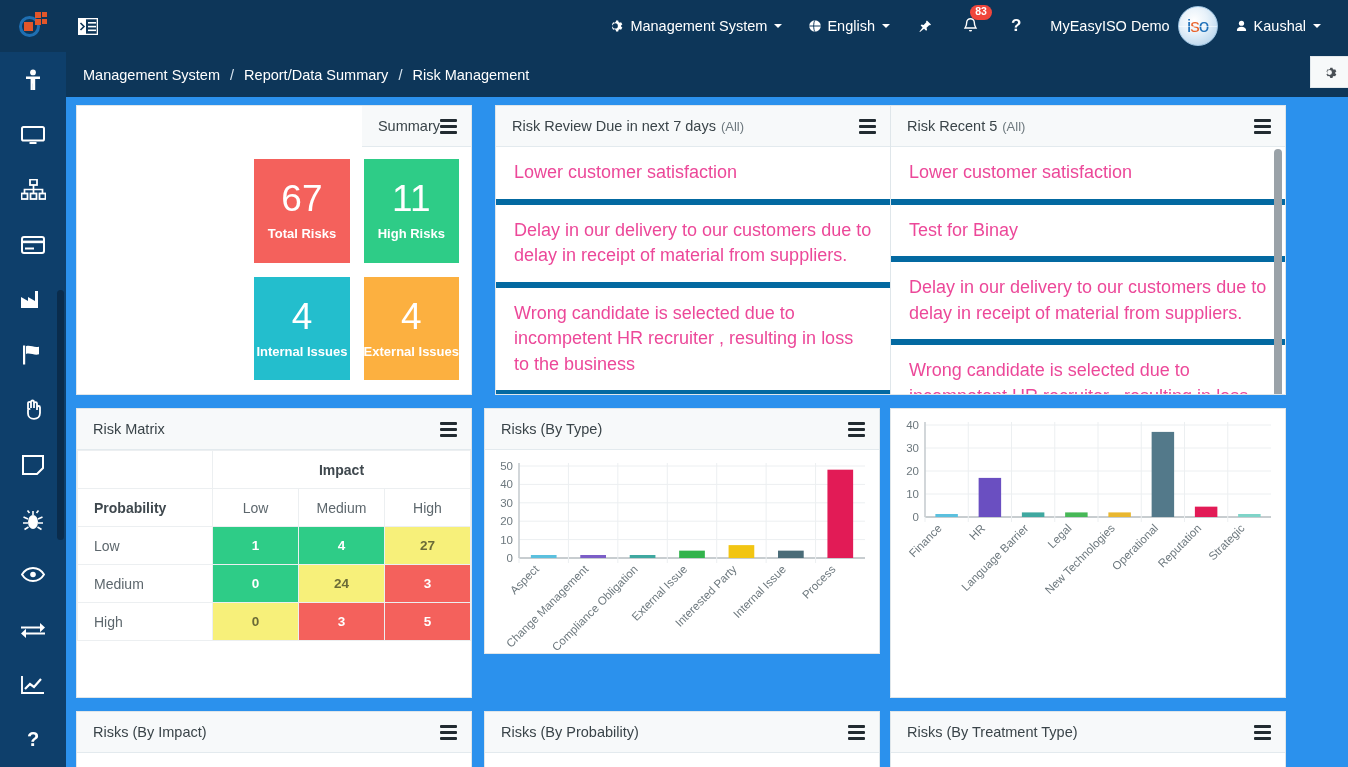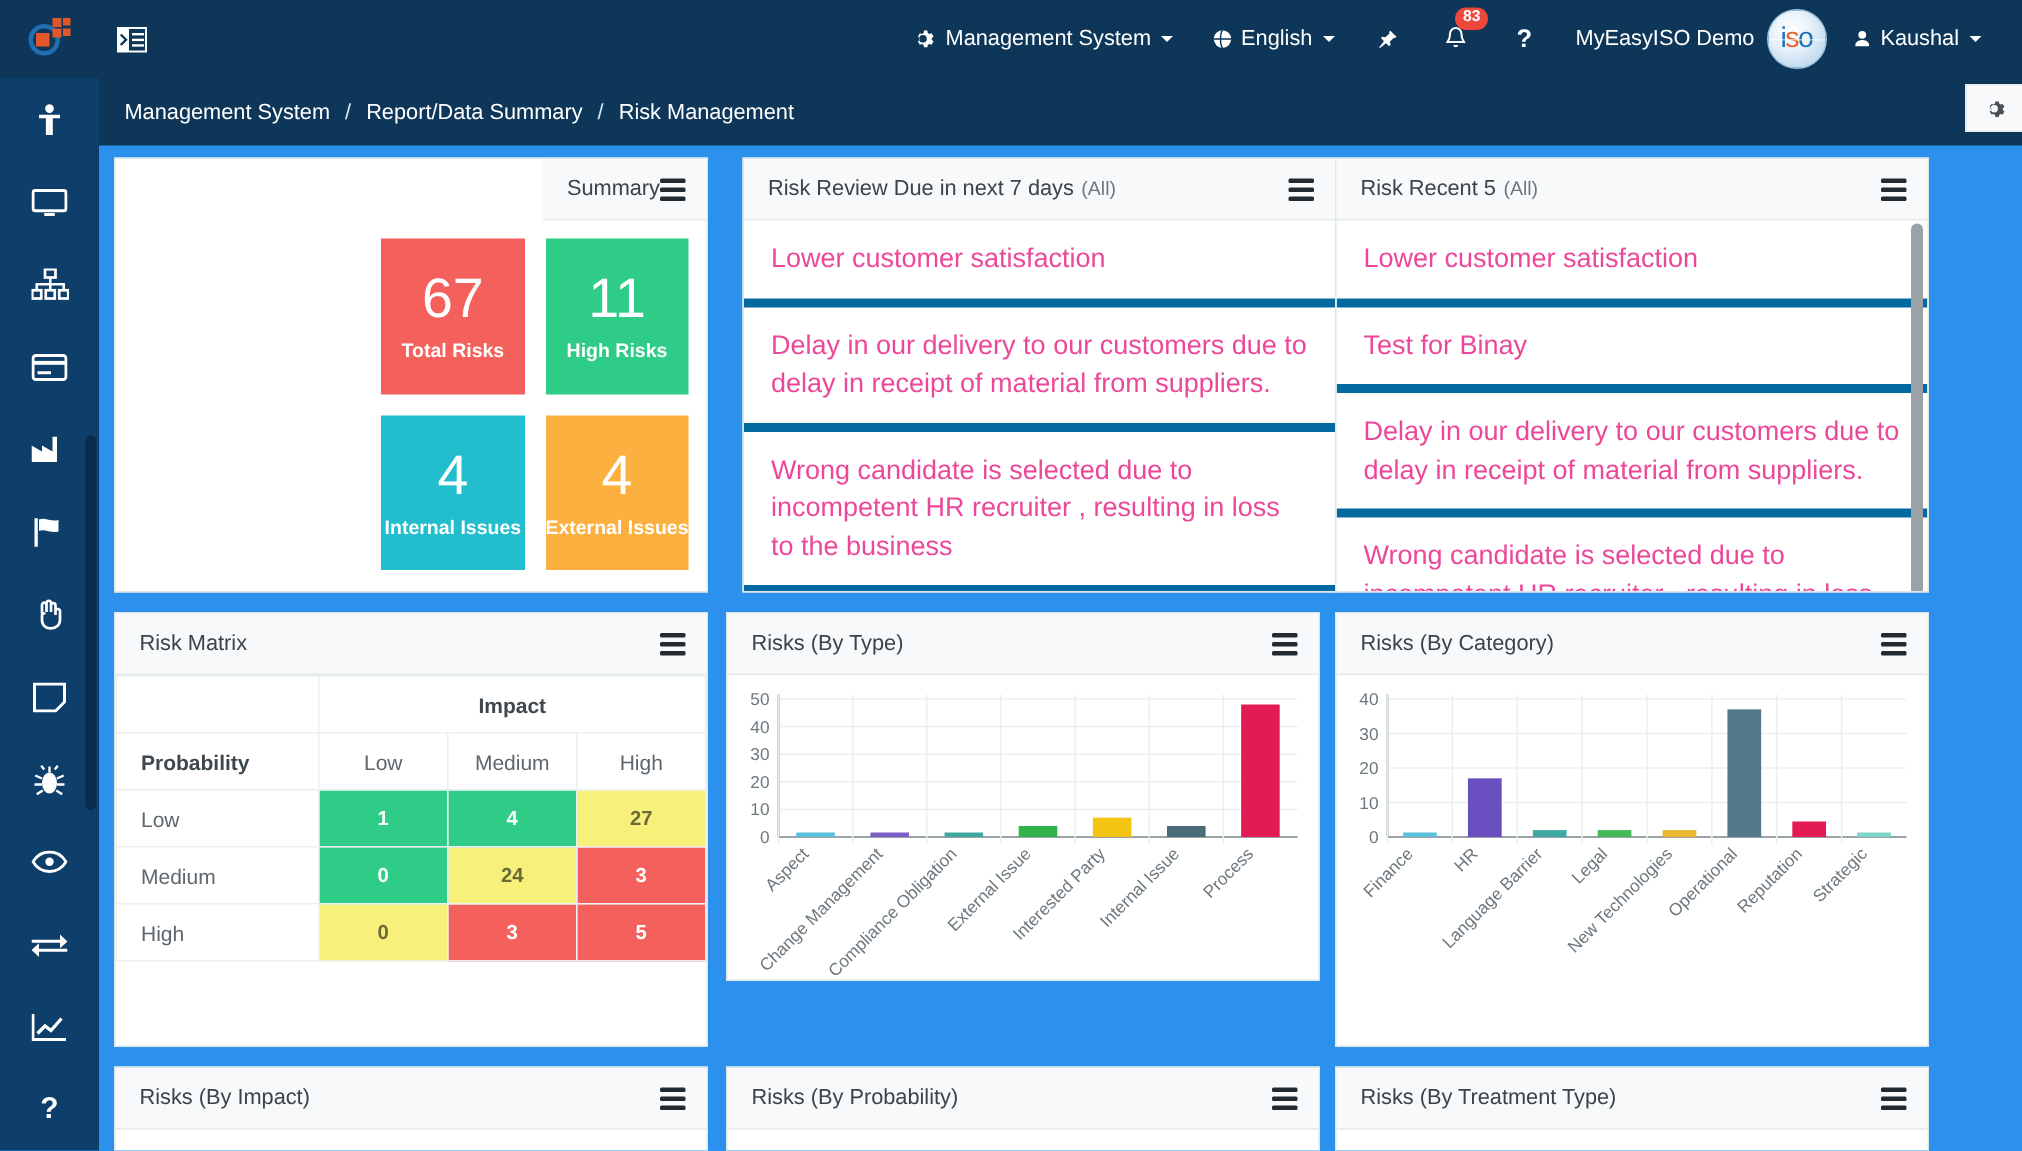--- a/index.html
+++ b/index.html
@@ -554,28 +554,20 @@
             <text x="301.8571428571429" y="120" font-size="11.5" fill="#6d787e" font-family="&quot;Liberation Sans&quot;, sans-serif" text-anchor="end" transform="rotate(-45 301.8571428571429 120)">Internal Issue</text>
             <line x1="330.57142857142856" x2="330.57142857142856" y1="13" y2="113" stroke="#eceff1" stroke-width="1"></line>
             <rect x="342.4342857142857" y="19.680000000000007" width="25.702857142857145" height="88.32" fill="#e21b56"></rect>
             <text x="351.2857142857143" y="120" font-size="11.5" fill="#6d787e" font-family="&quot;Liberation Sans&quot;, sans-serif" text-anchor="end" transform="rotate(-45 351.2857142857143 120)">Process</text>
           </svg>
         </div>
     </div>
   </div>
 
   <div class="panel" style="left:824px; top:311px; width:396px; height:290px;">
-    <div class="panel-head">
-      <span class="panel-title">Risks (By Category)</span>
-      <span class="hamburger">
-          <i></i>
-          <i></i>
-          <i></i>
-        </span>
-    </div>
     <div class="panel-body">
       <div class="chart" id="chart-by-category">
           <svg width="394" height="248">
             <line x1="34" x2="380" y1="108" y2="108" stroke="#eceff1" stroke-width="1"></line>
             <text x="28" y="112" text-anchor="end" font-size="11.5" fill="#6d787e" font-family="&quot;Liberation Sans&quot;, sans-serif">0</text>
             <line x1="34" x2="380" y1="85" y2="85" stroke="#eceff1" stroke-width="1"></line>
             <text x="28" y="89" text-anchor="end" font-size="11.5" fill="#6d787e" font-family="&quot;Liberation Sans&quot;, sans-serif">10</text>
             <line x1="34" x2="380" y1="62" y2="62" stroke="#eceff1" stroke-width="1"></line>
             <text x="28" y="66" text-anchor="end" font-size="11.5" fill="#6d787e" font-family="&quot;Liberation Sans&quot;, sans-serif">20</text>
             <line x1="34" x2="380" y1="39" y2="39" stroke="#eceff1" stroke-width="1"></line>

